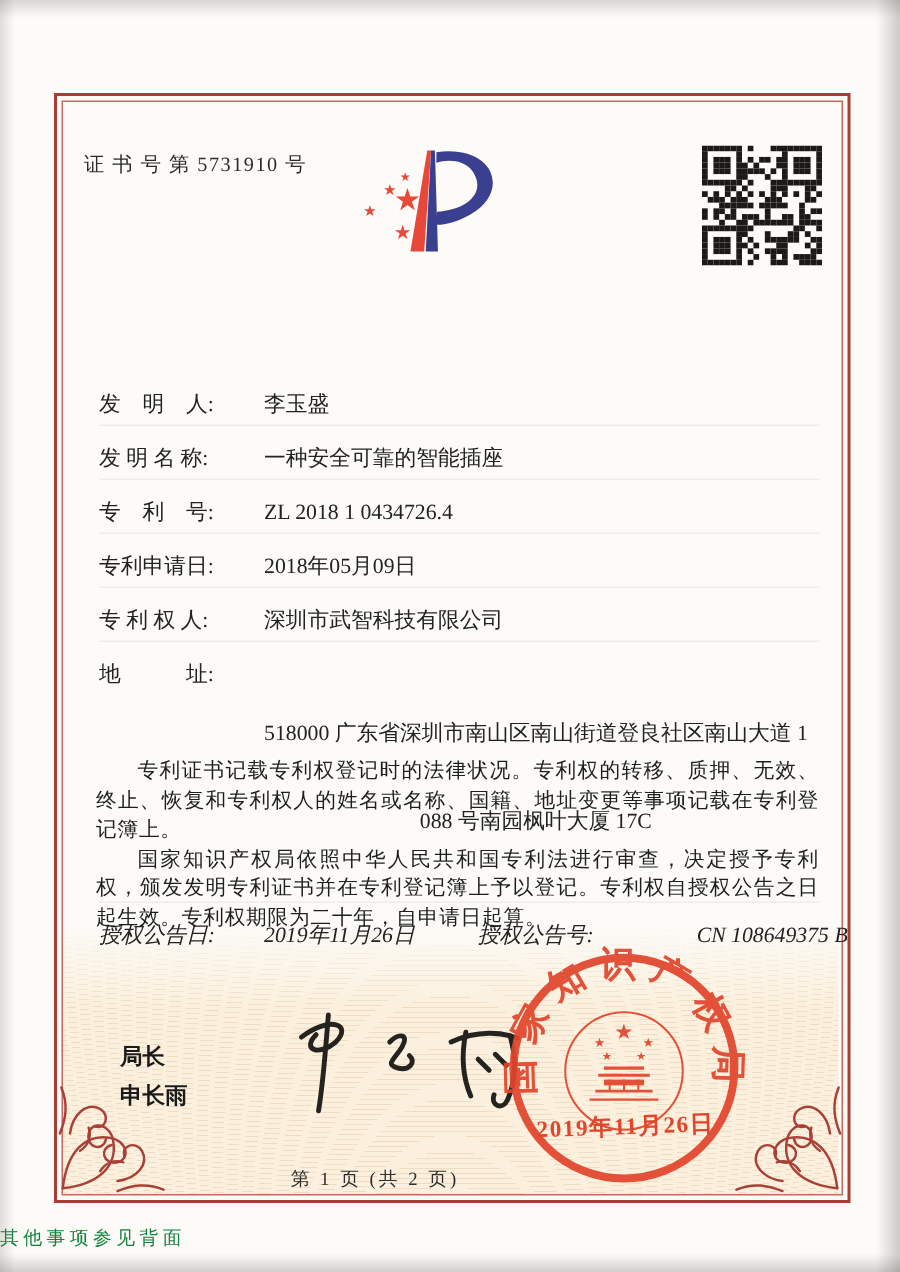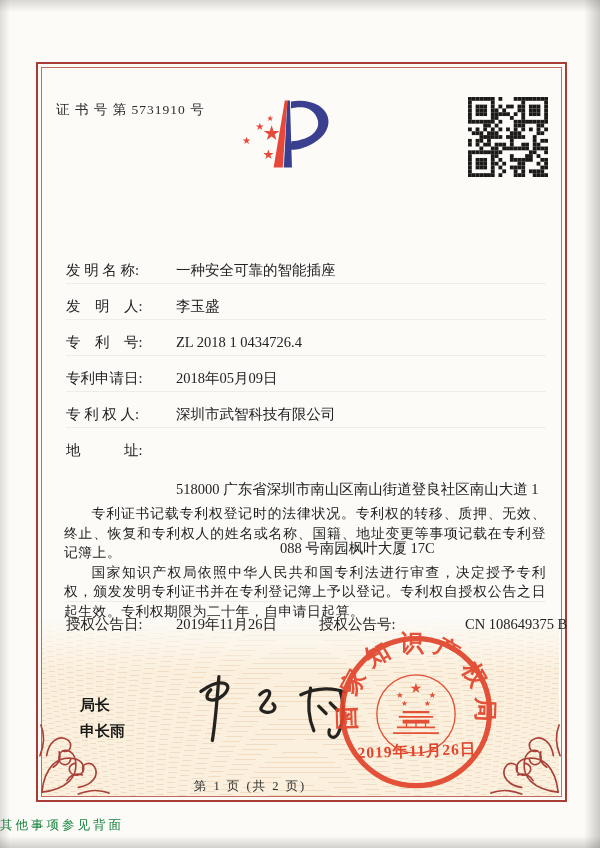--- a/index.html
+++ b/index.html
@@ -34,21 +34,21 @@
   .logo{position:absolute;left:238px;top:94px;width:112px;height:80px;}
   .qr{position:absolute;left:468px;top:97px;width:80px;height:80px;}
 
   .fields{position:absolute;left:66px;top:260px;width:480px;font-size:14.5px;}
   .field-row{display:flex;line-height:20px;padding-bottom:3px;margin-bottom:12px;
              border-bottom:1px solid rgba(130,115,100,.10);}
   .field-row.last{border-bottom:none;}
   .flabel{min-width:104px;flex:none;white-space:pre;}
   .fvalue{margin-left:6px;white-space:pre;}
   .addr .fvalue div{line-height:19px;text-align:center;}
-  .grant{display:flex;}
+  .grant{display:flex;font-style:italic;}
   .grant .pair2{margin-left:42px;display:flex;gap:36px;}
 
   .paras{position:absolute;left:64px;top:504px;width:482px;font-size:13.8px;line-height:19.5px;
          text-align:justify;letter-spacing:.5px;color:#1e1e1e;}
   .paras p{margin:0;text-indent:2em;}
 
   .signblock{position:absolute;left:80px;top:692px;font-size:15px;font-weight:700;line-height:26px;color:#1a1a1a;}
   .signature{position:absolute;left:178px;top:666px;width:180px;height:86px;}
 
   .seal{position:absolute;left:330px;top:628px;width:172px;height:172px;opacity:.93;}
@@ -355,26 +355,26 @@
       <rect x="56" y="80" width="4" height="4" fill="#1c1a19"></rect>
       <rect x="68" y="80" width="4" height="4" fill="#1c1a19"></rect>
       <rect x="72" y="80" width="4" height="4" fill="#1c1a19"></rect>
       <rect x="76" y="80" width="4" height="4" fill="#1c1a19"></rect>
       <rect x="80" y="80" width="4" height="4" fill="#1c1a19"></rect>
     </svg>
 
 
   <div class="fields">
     <div class="field-row">
+      <span class="flabel">发　明　人:</span>
+      <span class="fvalue">李玉盛</span>
+    </div>
+    <div class="field-row">
       <span class="flabel">发 明 名 称:</span>
       <span class="fvalue">一种安全可靠的智能插座</span>
-    </div>
-    <div class="field-row">
-      <span class="flabel">发　明　人:</span>
-      <span class="fvalue">李玉盛</span>
     </div>
     <div class="field-row">
       <span class="flabel">专　利　号:</span>
       <span class="fvalue">ZL 2018 1 0434726.4</span>
     </div>
     <div class="field-row">
       <span class="flabel">专利申请日:</span>
       <span class="fvalue">2018年05月09日</span>
     </div>
     <div class="field-row">

